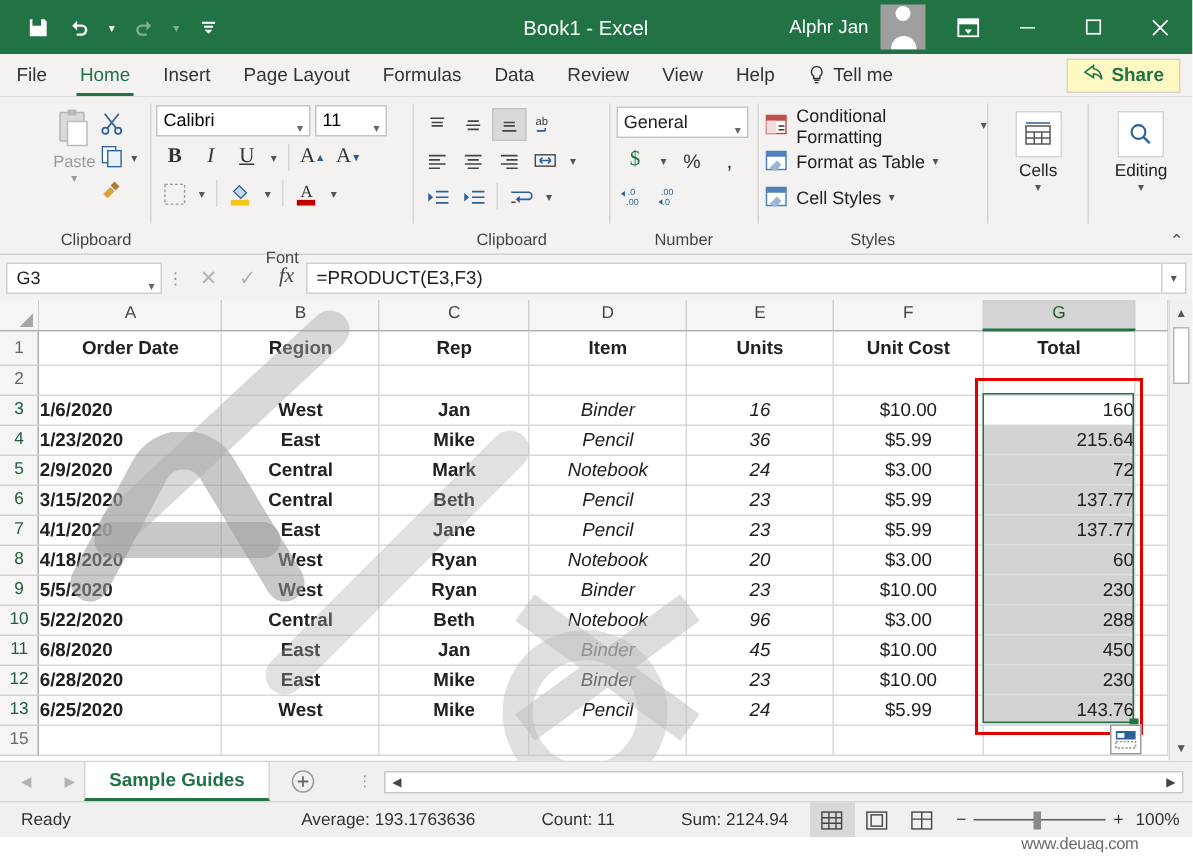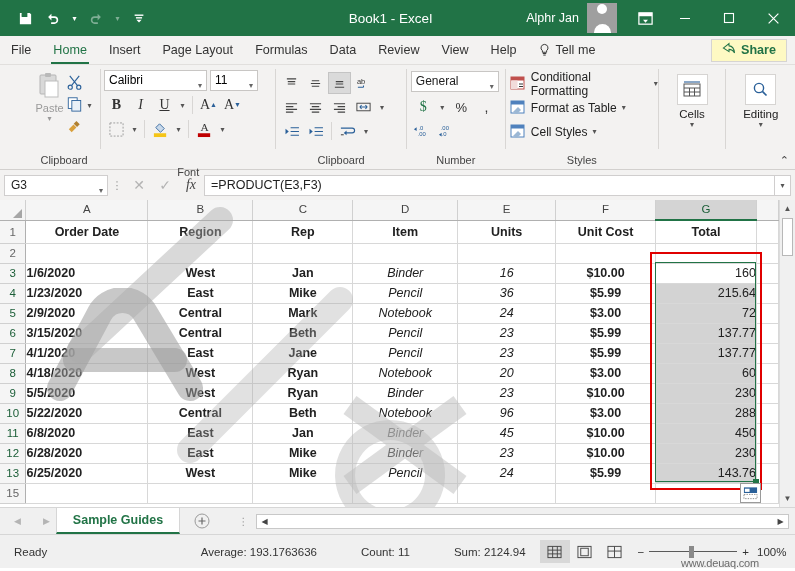--- a/index.html
+++ b/index.html
@@ -178,21 +178,21 @@
   .rowhdr.act { color:#1b5e37; }
   .cell {
     border-right:1px solid #d8d8d8; border-bottom:1px solid #d8d8d8;
     font-size:12.5px; padding:0 4px; white-space:nowrap; overflow:hidden;
   }
   .hdrcell { font-weight:bold; text-align:center; font-size:12.5px; }
   .c-date { text-align:left; font-weight:bold; }
   .c-ctr  { text-align:center; font-weight:bold; }
   .c-item { text-align:center; font-style:italic; }
   .c-units{ text-align:center; font-style:italic; }
-  .c-cost { text-align:center; font-weight:bold; }
+  .c-cost { text-align:center; font-weight:normal; }
   .c-tot  { text-align:right; }
   .selcol { background:#d3d3d3; }
   .firstsel { background:#ffffff; }
   .actcolborder { border-left:1.6px solid #217346; }
 
   .selbox {
     position:absolute; border:1.6px solid #217346; pointer-events:none; z-index:5;
   }
   .selhandle {
     position:absolute; width:6px; height:6px; background:#217346; z-index:6;
@@ -220,21 +220,21 @@
     border-bottom:2px solid #217346;
   }
   .addsheet { display:flex; align-items:center; padding:0 14px; }
   .hscroll-wrap { flex:1; display:flex; align-items:center; padding:0 6px; }
   .hs-dots { color:#999; font-size:10px; padding:0 8px; }
   .hscroll { flex:1; height:15px; background:#fff; border:1px solid #c8c8c8; display:flex; align-items:center; justify-content:space-between; }
   .hs-arrow { width:15px; text-align:center; font-size:8px; color:#444; }
 
   
   .statusbar {
-    height:34px; background:#f0f0f0; display:flex; align-items:center;
+    height:24px; background:#f0f0f0; display:flex; align-items:center;
     border-top:1px solid #d6d6d6; font-size:11.5px; color:#333;
   }
   .st-ready { padding-left:14px; }
   .st-stats { margin-left:auto; display:flex; gap:44px; padding-right:14px; }
   .viewbtns { display:flex; align-items:center; }
   .vbtn { width:30px; height:23px; display:flex; align-items:center; justify-content:center; }
   .vbtn.sel { background:#d8d8d8; }
   .zoomwrap { display:flex; align-items:center; gap:5px; padding:0 8px; }
   .zslider { width:88px; height:14px; position:relative; }
   .zline { position:absolute; top:6px; left:0; right:0; height:1px; background:#5a5a5a; }

